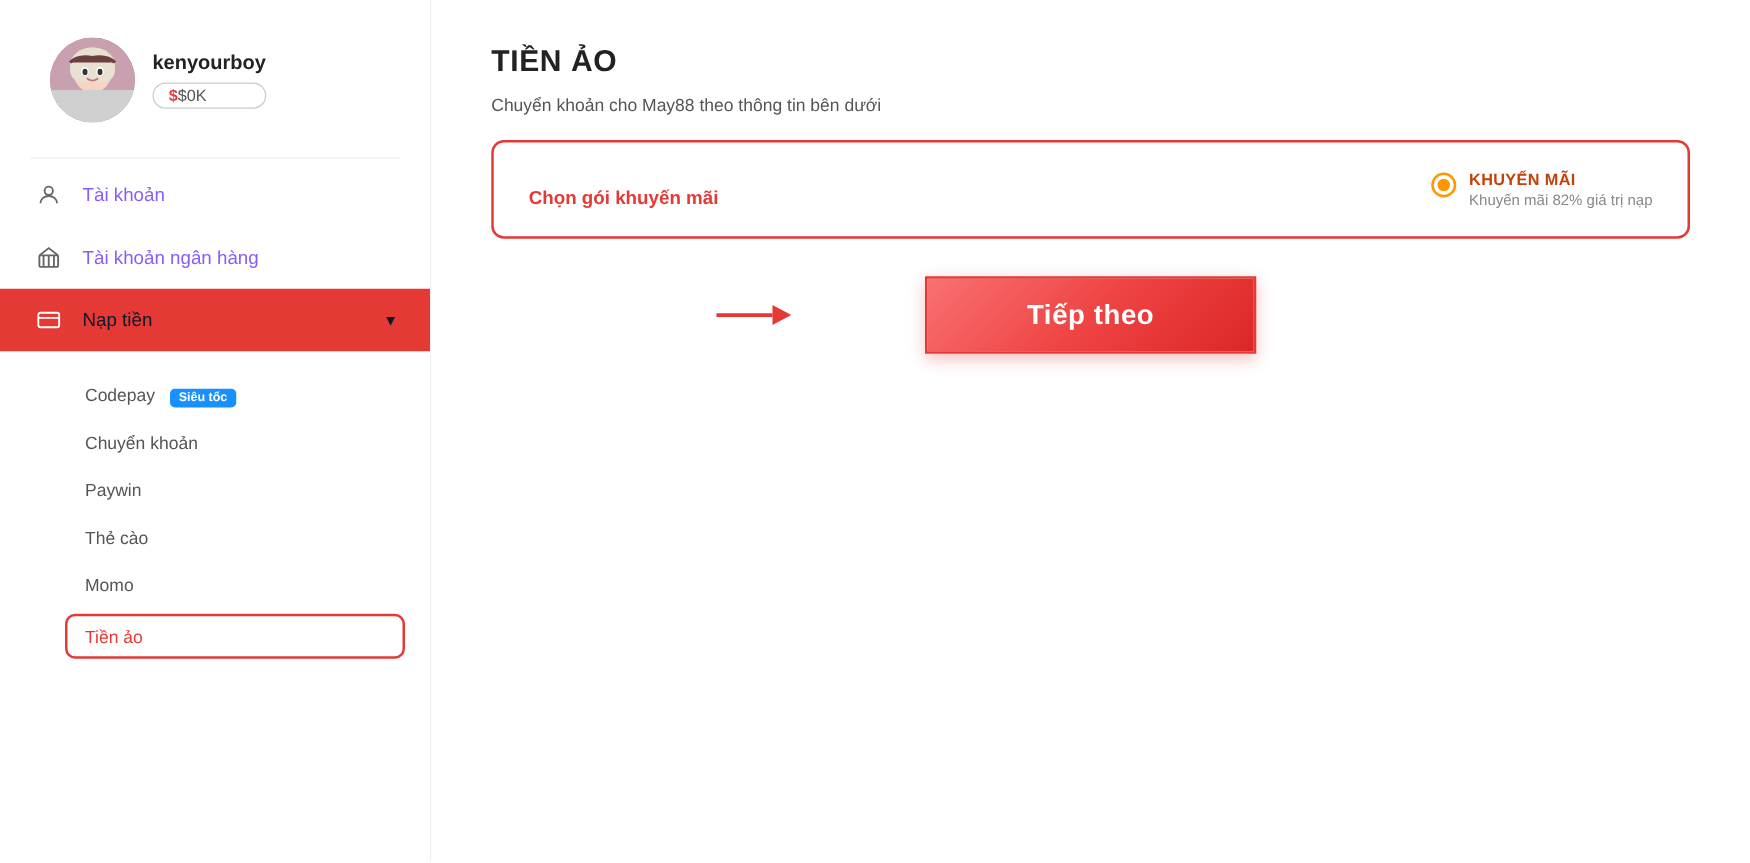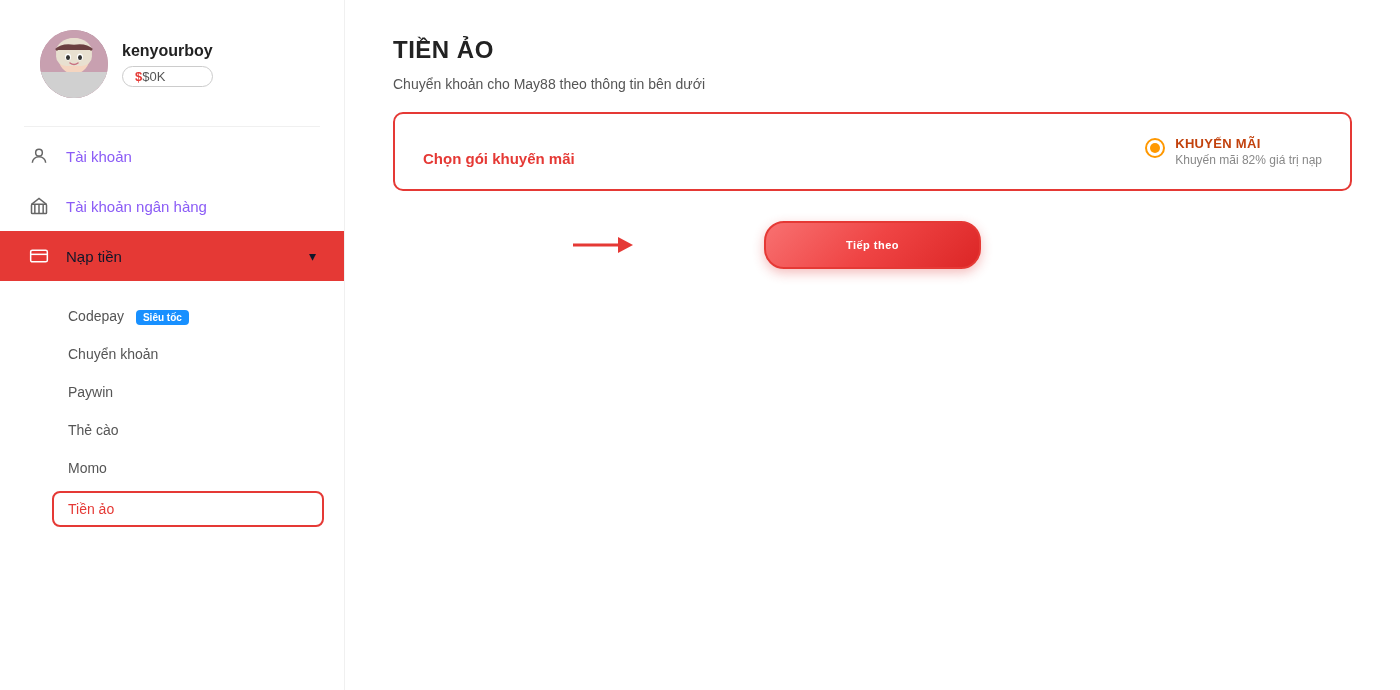--- a/index.html
+++ b/index.html
@@ -328,23 +328,23 @@
 
     .arrow-svg {
       width: 60px;
       height: 30px;
     }
 
     .next-btn {
       background: linear-gradient(135deg, #f87171 0%, #ef4444 50%, #dc2626 100%);
       color: #fff;
       border: none;
-      border-radius: 20px;
+      border-radius: 0;
       padding: 16px 80px;
-      font-size: 11px;
+      font-size: 22px;
       font-weight: 700;
       cursor: pointer;
       letter-spacing: 0.5px;
       box-shadow: 0 4px 12px rgba(220,38,38,0.3);
       border: 2px solid #e53935;
     }
 
     .divider {
       height: 1px;
       background: #f0f0f0;

